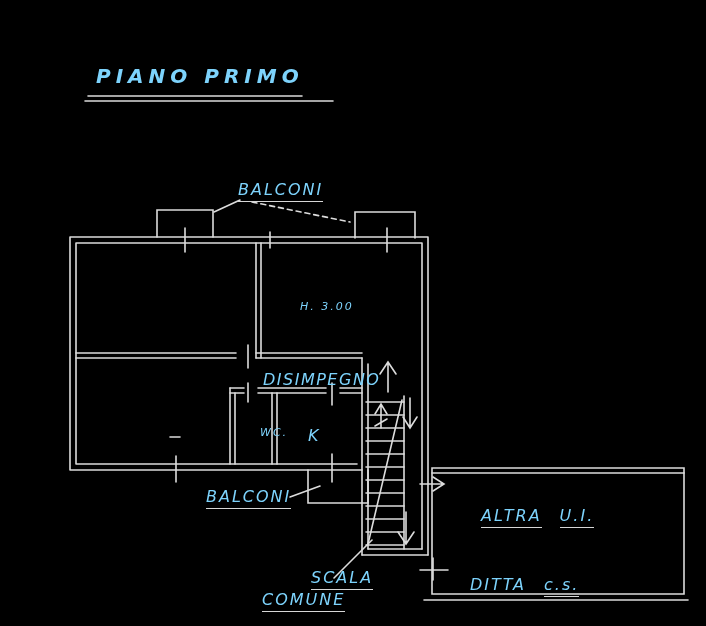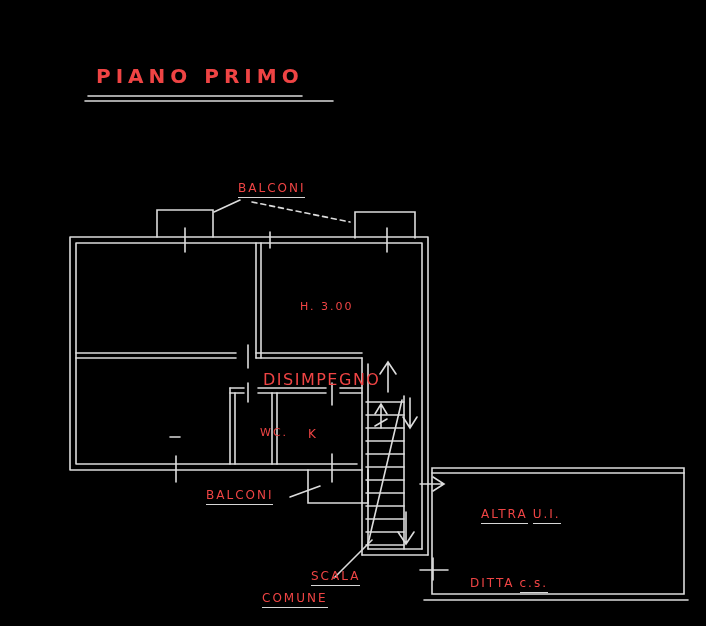--- a/index.html
+++ b/index.html
@@ -6,31 +6,32 @@
   .canvas{
     position:relative;
     width:706px;height:626px;
     background:#000;
     overflow:hidden;
     font-family:"DejaVu Sans", sans-serif;
   }
   svg.linework{position:absolute;left:0;top:0;}
   .lbl{
     position:absolute;
-    color:#ef4444;
+    color:#7dd3fc;
+    font-style:italic;
     white-space:nowrap;
     letter-spacing:2px;
     line-height:1;
   }
   .lbl.u{border-bottom:1.5px solid #d6d6d6;padding-bottom:3px;}
   .title{font-size:20px;letter-spacing:5px;font-weight:bold;}
   .small{font-size:11px;}
-  .mid{font-size:12px;}
+  .mid{font-size:16px;}
   .tiny{font-size:16px;letter-spacing:1.5px;}
-  .pair{display:flex;gap:5px;}
+  .pair{display:flex;gap:18px;}
   .pair span{border-bottom:1.5px solid #d6d6d6;padding-bottom:3px;}
   .pair.nl span.noline{border-bottom:none;}
 </style>
 </head>
 <body>
 
 <div class="canvas">
 
   <svg class="linework" width="706" height="626" viewBox="0 0 706 626" stroke="#dcdcdc" stroke-width="1.6" fill="none" stroke-linecap="round">
 

